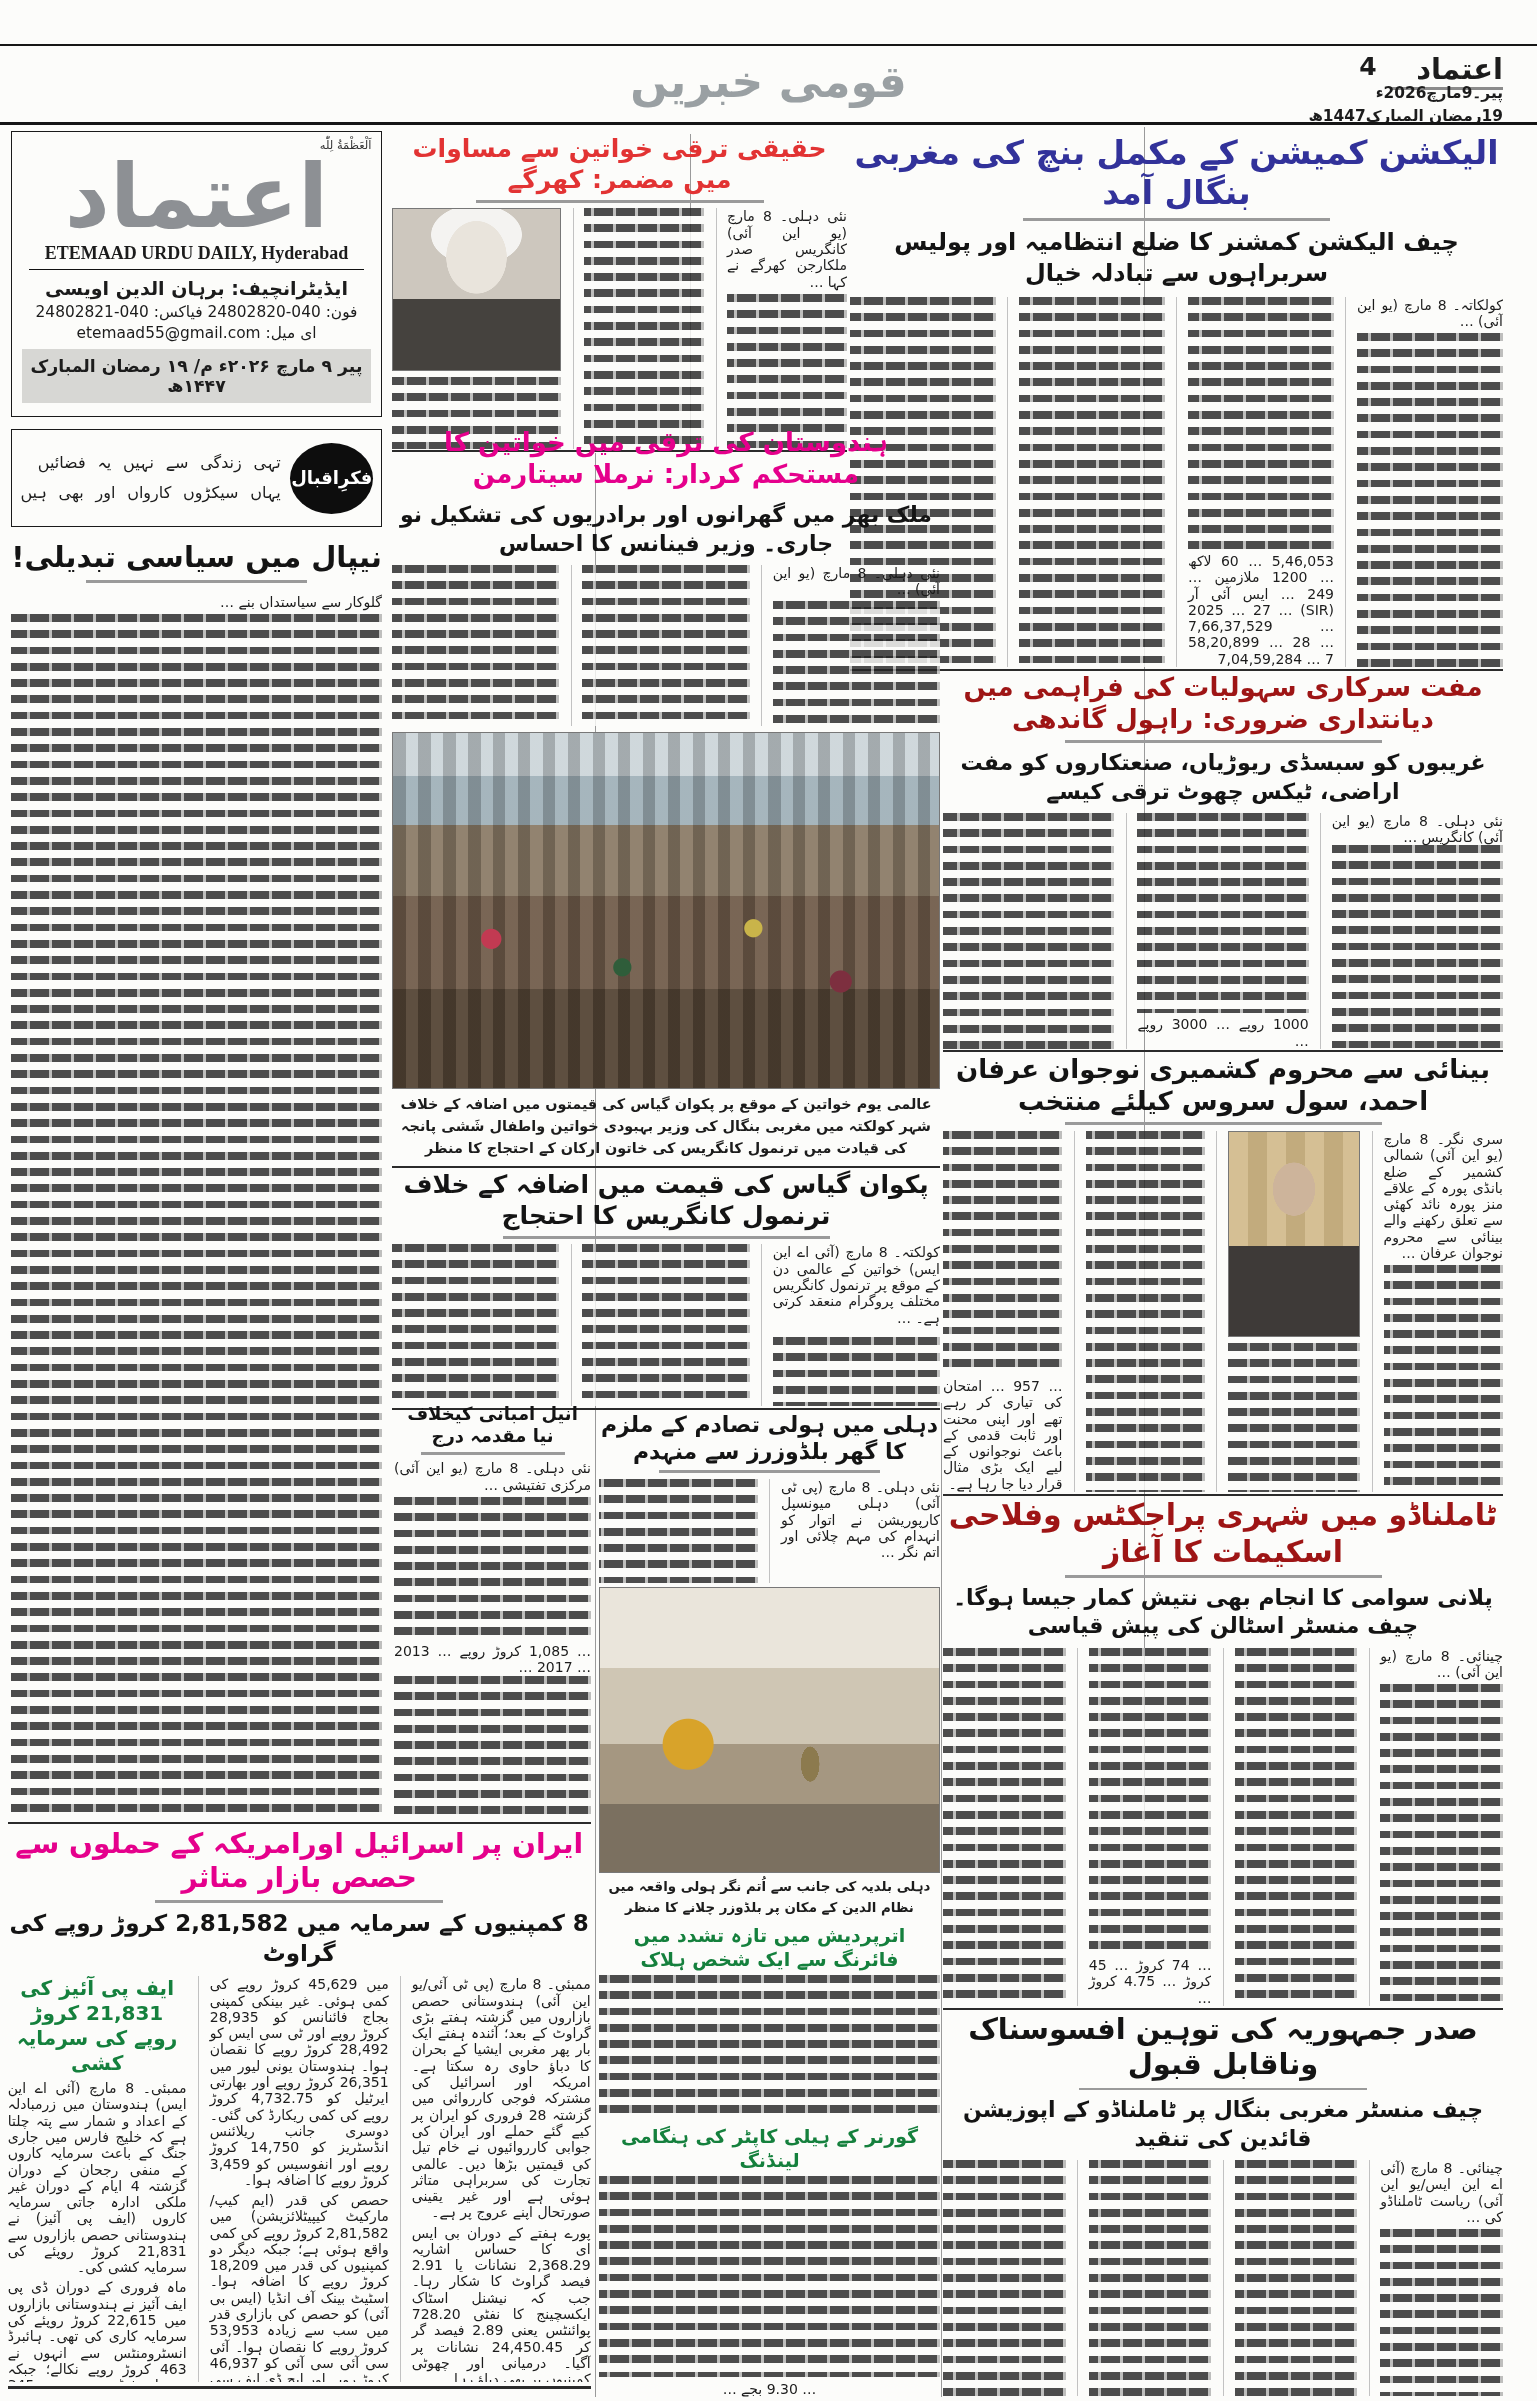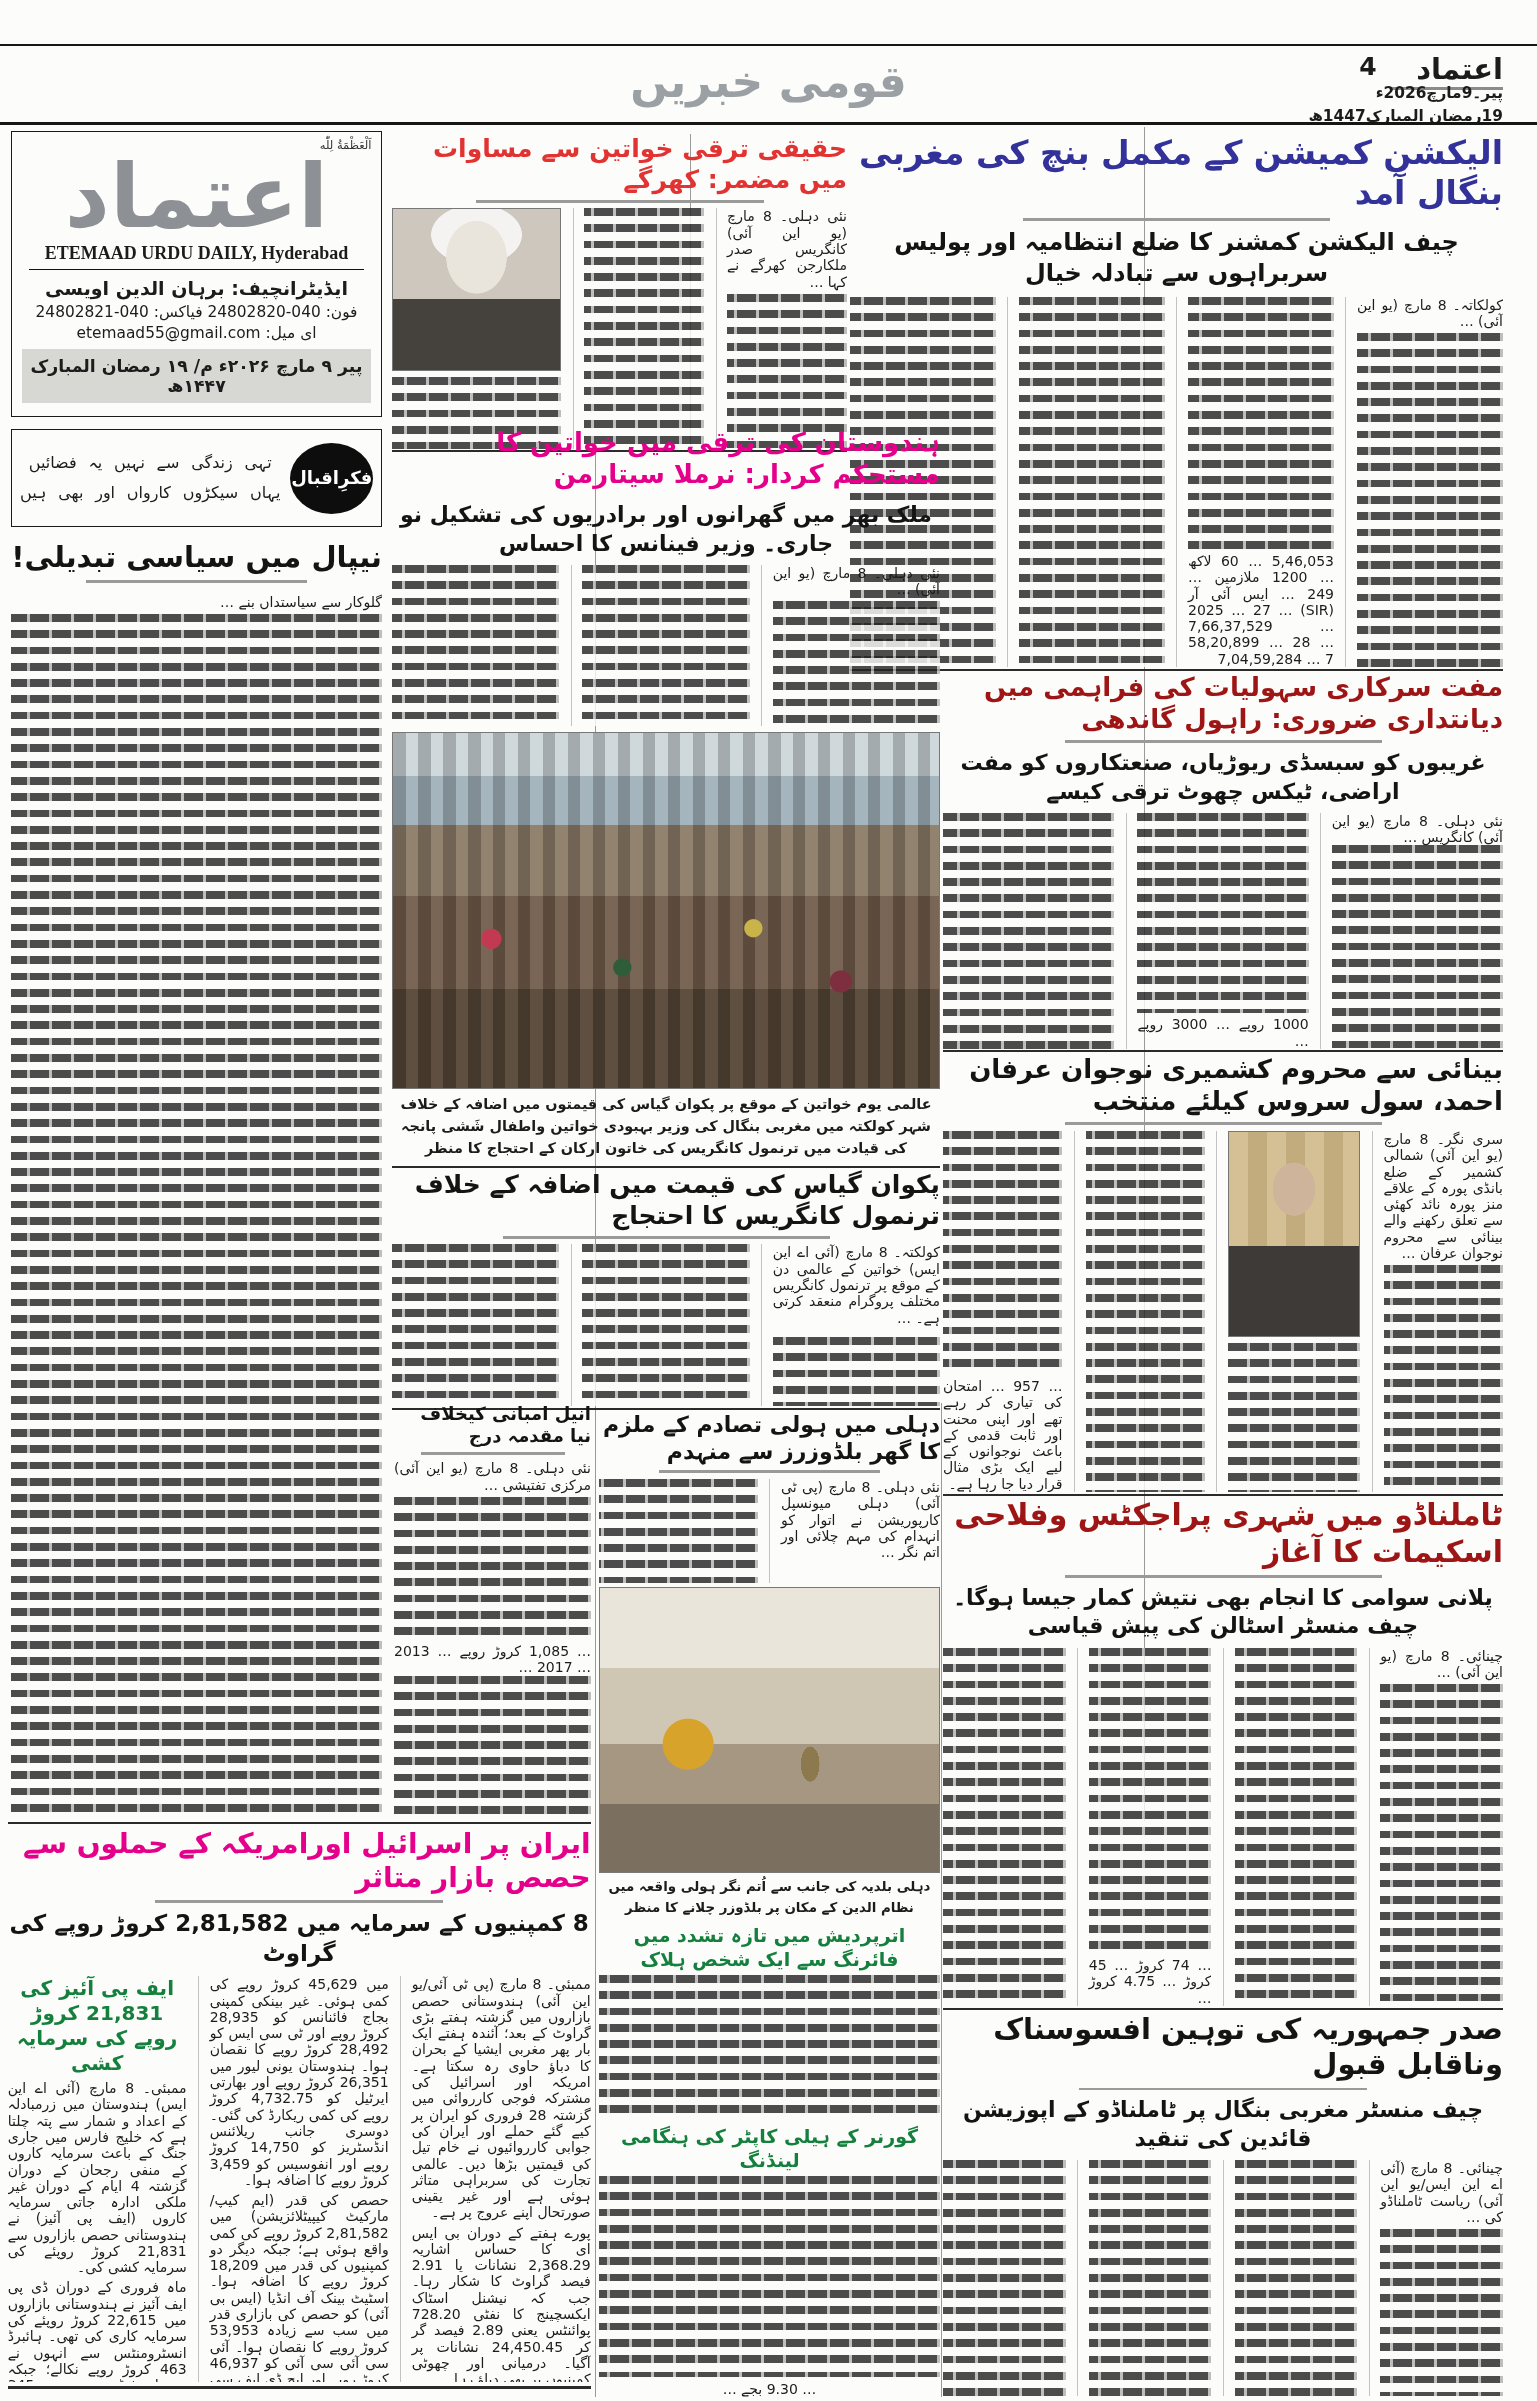--- a/index.html
+++ b/index.html
@@ -1,20 +1,20 @@
 <!DOCTYPE html>
 <html lang="ur" dir="rtl"><head>
 <meta charset="utf-8">
 <style>
   *{box-sizing:border-box;margin:0;padding:0}
   html,body{background:#e9e9e7}
   body{font-family:"DejaVu Sans",sans-serif}
   #page{position:relative;width:1537px;height:2402px;margin:0 auto;background:#fcfcfa;color:#1c1c1c;direction:rtl;overflow:hidden}
   .abs{position:absolute}
-  .hl{font-weight:bold;line-height:1.22}
+  .hl{font-weight:bold;text-align:center;line-height:1.22}
   .h-blue{color:#32329a}.h-red{color:#e23333}.h-pink{color:#e5008c}.h-maroon{color:#9e1515}.h-black{color:#141414}
   .grule{height:2.9px;background:#9a9a9a;margin:4.8px auto 5.8px}
   .sub{font-weight:bold;text-align:center;color:#141414;line-height:1.3}
   .body-txt,.lead{font-size:14px;line-height:16.3px;text-align:justify}
   .cols{display:flex;gap:11.5px;direction:rtl;min-height:0}
   .col{flex:1 1 0;display:flex;flex-direction:column;border-left:1px solid #c2c2c2;padding-left:10.6px;overflow:hidden}
   .col:last-child{border-left:none;padding-left:0}
   .greek{flex:1 1 auto;min-height:15.4px;opacity:.82;background-image:
     repeating-linear-gradient(to left,rgba(252,252,250,.65) 0 2.9px,transparent 2.9px 22px),
     repeating-linear-gradient(to bottom,#262626 0 7.7px,#fcfcfa 7.7px 16.3px)}
@@ -33,21 +33,21 @@
   #masthead{border:1.9px solid #1a1a1a;padding:5.8px 9.6px;text-align:center;display:flex;flex-direction:column}
   #m-bismillah{font-size:11.5px;text-align:left;direction:rtl;color:#333;align-self:flex-start}
   #m-logo{font-size:88px;line-height:1.02;font-weight:bold;color:#8d9094}
   #m-name{font-family:"Liberation Serif",serif;font-weight:bold;font-size:18px;border-bottom:1.9px solid #111;padding-bottom:4.8px;margin:1.9px 7.7px 6.7px;direction:ltr}
   #m-editor{font-size:19px;font-weight:bold;margin-bottom:3.8px}
   #m-phone,#m-email{font-size:15.4px;margin-bottom:2.9px}
   #m-datebar{background:#d7d7d4;font-size:17.3px;font-weight:bold;padding:6.7px 1.9px;margin-top:4.8px}
   
   #fikr{border:1.9px solid #1a1a1a;padding:7.7px;display:flex;gap:9.6px;align-items:center}
   #fikr-oval{flex:0 0 83px;height:71px;background:#0d0d0d;border-radius:50%;color:#fff;display:flex;align-items:center;justify-content:center;font-size:18px;font-weight:bold;text-align:center;line-height:1.15}
-  #fikr-couplet{flex:1;font-size:16px;line-height:1.9;text-align:center;word-spacing:6.7px}
+  #fikr-couplet{flex:1;font-size:16px;line-height:1.9;text-align:right;word-spacing:6.7px}
   
   #ph-kharge{background:
     radial-gradient(ellipse 50px 60px at 50% 30%,#e9e4dc 0 60%,transparent 61%),
     radial-gradient(ellipse 75px 50px at 50% 16%,#f4f3f1 0 60%,transparent 61%),
     linear-gradient(180deg,#cdc7be 0 56%,#45423e 56% 100%)}
   #ph-crowd{background:
     radial-gradient(circle 9.6px at 18% 58%,#c23a52 0 9.6px,transparent 10.6px),
     radial-gradient(circle 8.6px at 42% 66%,#2f5d3a 0 8.6px,transparent 9.6px),
     radial-gradient(circle 8.6px at 66% 55%,#c9b44a 0 8.6px,transparent 9.6px),
     radial-gradient(circle 10.6px at 82% 70%,#7d2f3f 0 10.6px,transparent 11.5px),

